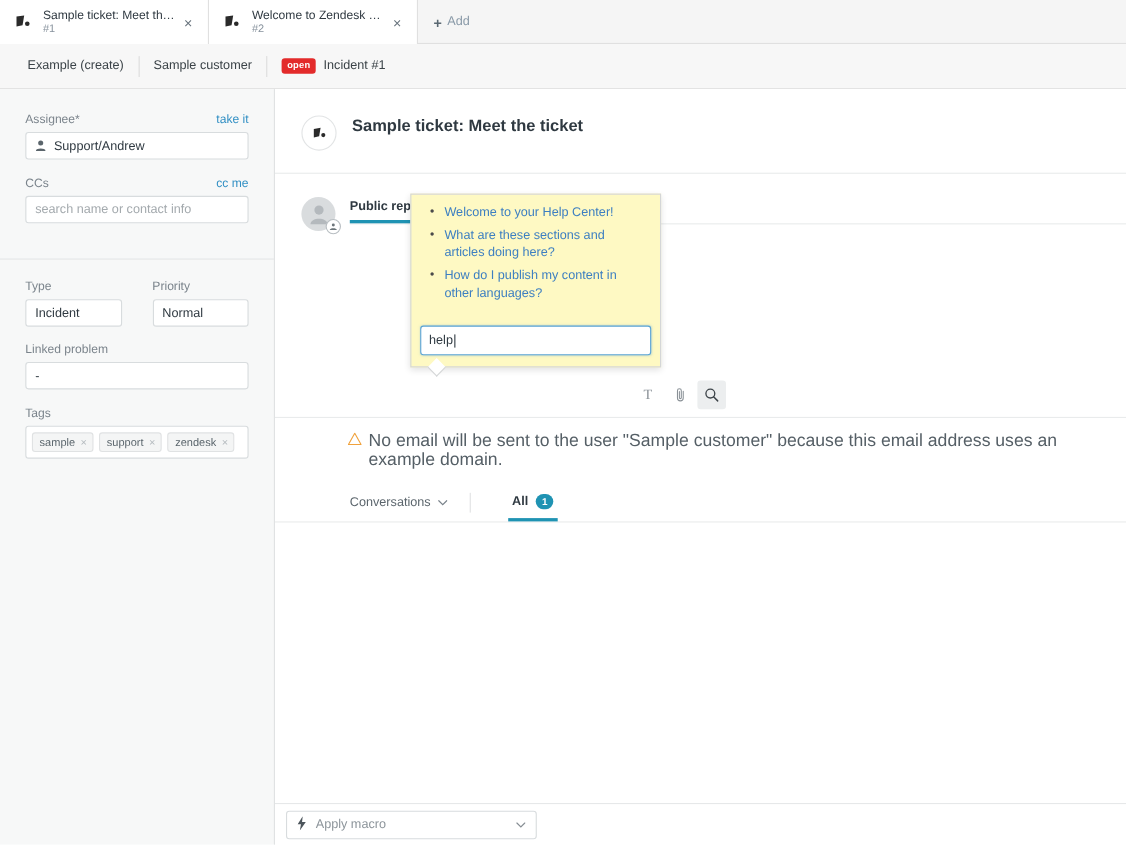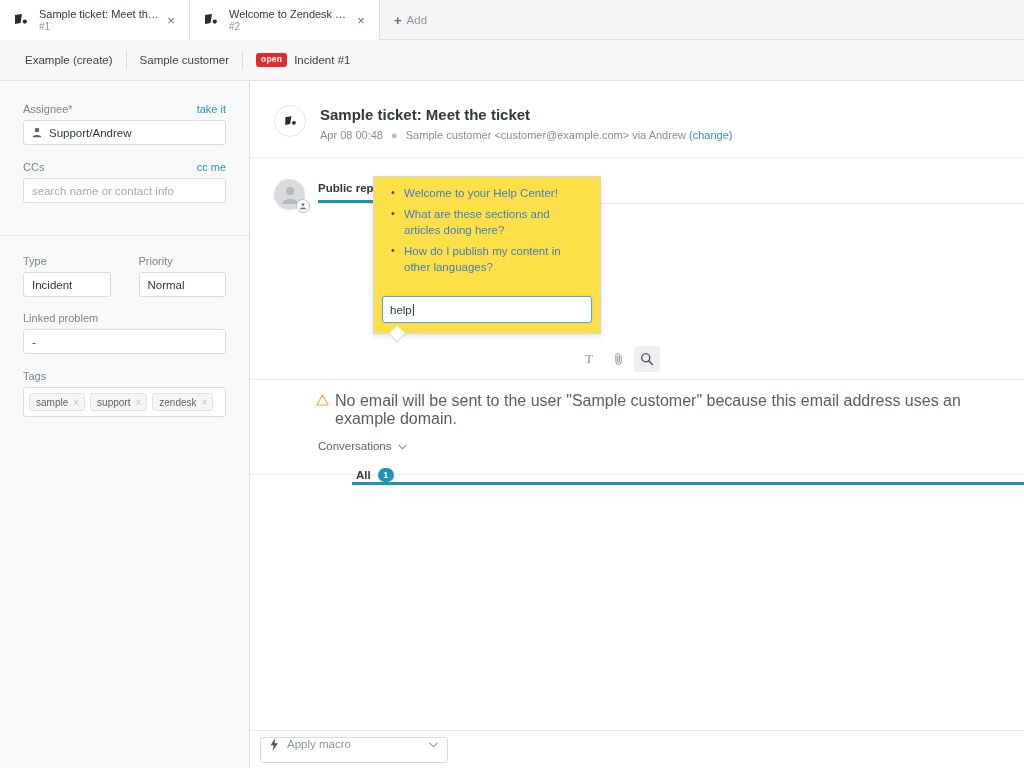--- a/index.html
+++ b/index.html
@@ -195,21 +195,21 @@
     color: #888f95;
   }
   .tb-btn.active { background: #eceeef; color: #3d4449; }
   .tb-T { font-size: 13px; color: #8a9197; font-family: "Liberation Serif", serif; }
 
   
   .kb-popup {
     position: absolute;
     left: 373px; top: 176px;
     width: 228px;
-    background: #fde047;
+    background: #fef9c3;
     border: 1px solid #d4d6d7;
     box-shadow: 0 2px 6px rgba(0,0,0,0.12);
     z-index: 40;
     padding: 8px 0 10px 0;
   }
   .kb-list { list-style: none; margin: 0; padding: 0 12px 0 30px; }
   .kb-list li {
     font-size: 11.5px; line-height: 16px;
     color: #3d7fc1; margin-bottom: 5px;
     position: relative;
@@ -245,21 +245,20 @@
     font-size: 16px; color: #555f66;
   }
   .warn .tri { flex: 0 0 13px; margin-top: 0px; }
 
   
   .convrow {
     display: flex; align-items: stretch;
     height: 35px; margin-top: 12px;
     padding-left: 68px;
     border-bottom: 1px solid #e9ebec;
-    flex-direction: column;
   }
   .conv-sel {
     display: flex; align-items: center; gap: 6px;
     font-size: 11.5px; color: #5b656c;
     padding-right: 20px;
   }
   .conv-div { width: 1px; background: #e0e2e3; margin: 8px 0; }
   .all-tab {
     display: flex; align-items: center; gap: 7px;
     font-size: 11.5px; font-weight: 700; color: #2f3941;
@@ -278,24 +277,24 @@
   
   .footer {
     position: absolute; left: 250px; bottom: 0;
     width: 774px; height: 38px;
     background: #ffffff;
     border-top: 1px solid #e6e8e9;
     display: flex; align-items: center;
     padding-left: 10px;
   }
   .macro-btn {
-    width: 188px; height: 26px;
+    width: 228px; height: 26px;
     border: 1px solid #d8dcde; border-radius: 3px;
     background: #ffffff;
-    display: flex; 
+    display: flex; align-items: center;
     padding: 0 9px;
     font-size: 11.5px; color: #8d959b;
     position: relative;
   }
   .macro-btn .bolt { margin-right: 8px; color: #4c555b; font-size: 11px; }
   .macro-btn .chev { position: absolute; right: 9px; color: #888f95; }
 </style>
 </head>
 <body>
 
@@ -419,26 +418,20 @@
 
   <div class="ticket-head">
     <span class="th-avatar">
       <svg width="17" height="17" viewBox="0 0 18 18">
         <path d="M3.5 4.5 L10 3.4 L8.6 11.6 L3.5 12.6 Z" fill="#2b2b2b"></path>
         <circle cx="12.6" cy="10.4" r="2" fill="#2b2b2b"></circle>
       </svg>
     </span>
     <div>
       <div class="th-title">Sample ticket: Meet the ticket</div>
-      <div class="th-meta">
-        <span>Apr 08 00:48</span>
-        <span class="dot">●</span>
-        <span>Sample customer &lt;customer@example.com&gt; via Andrew</span>
-        <a href="#">(change)</a>
-      </div>
     </div>
   </div>
 
   <div class="composer">
     <div class="comp-avatar">
       <svg width="18" height="19" viewBox="0 0 18 19">
         <circle cx="9" cy="6" r="4.2" fill="#b4b9bd"></circle>
         <path d="M1.2 19 C1.2 12.2 16.8 12.2 16.8 19 Z" fill="#b4b9bd"></path>
       </svg>
       <span class="comp-badge">

